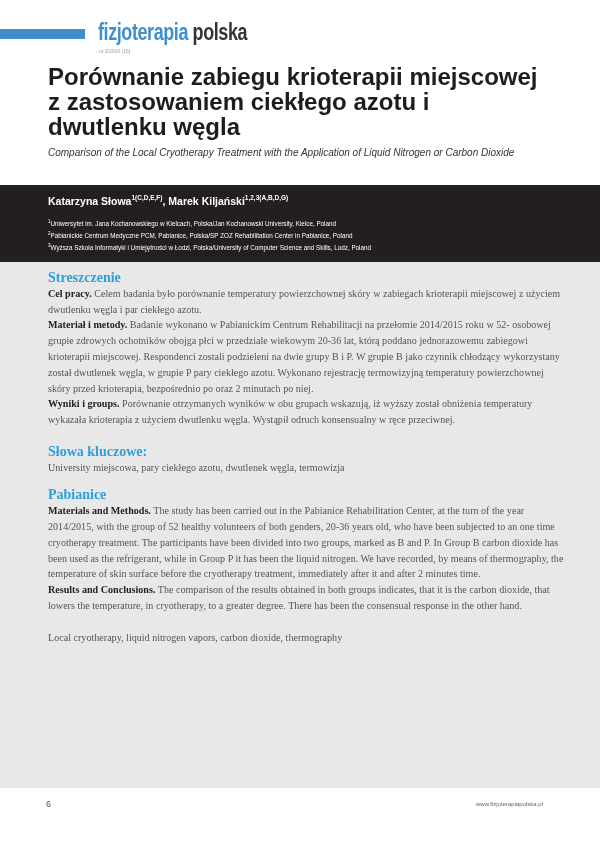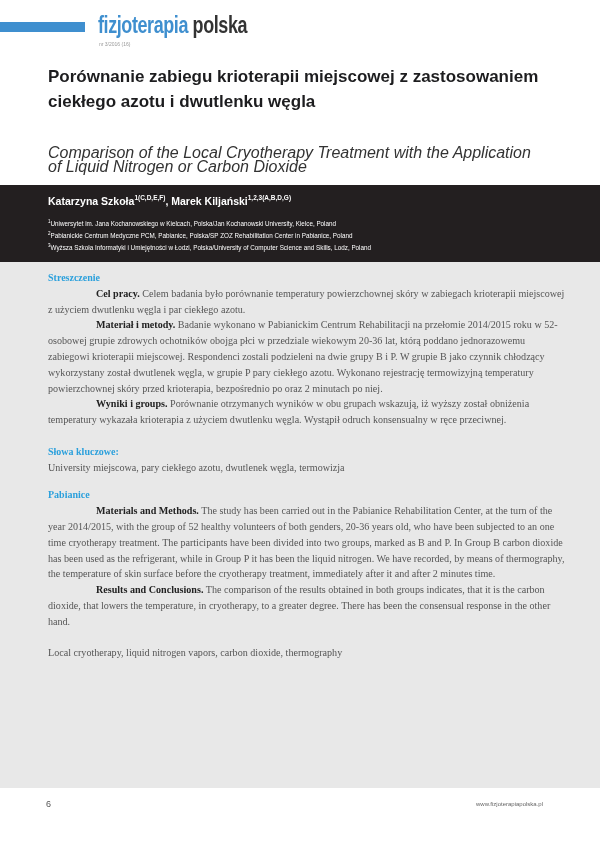--- a/index.html
+++ b/index.html
@@ -1,60 +1,60 @@
 <!DOCTYPE html>
 <html><head>
 <meta charset="utf-8">
 <style>
   html, body { margin: 0; padding: 0; }
   body {
     width: 600px; height: 842px; background: #ffffff; position: relative; overflow: hidden;
     font-family: "Liberation Sans", sans-serif; color: #222;
   }
-  .masthead { position: absolute; left: 0; top: 0; width: 600px; height: 60px; }
+  .masthead { position: absolute; left: 0; top: 7px; width: 600px; height: 60px; }
   .masthead .bar { position: absolute; left: 0; top: 22px; width: 85px; height: 10px; background: #3f8fcf; }
   .masthead .logo { position: absolute; left: 98px; top: 12px; font-size: 23px; font-weight: bold; letter-spacing: -0.5px; transform: scaleX(0.78); transform-origin: left top; white-space: nowrap; }
   .masthead .logo .l1 { color: #3f8fcf; }
   .masthead .logo .l2 { color: #333; }
   .masthead .issue { position: absolute; left: 99px; top: 41px; font-size: 5px; color: #9a9a9a; }
 
-  .title { position: absolute; left: 48px; top: 64px; width: 500px; font-size: 17px; font-weight: bold; line-height: 25px; color: #1d1d1f; }
-  .subtitle { position: absolute; left: 48px; top: 146px; width: 500px; font-size: 16px; line-height: 14px; font-style: italic; color: #333; }
+  .title { position: absolute; left: 48px; top: 64px; width: 500px; font-size: 24px; font-weight: bold; line-height: 25px; color: #1d1d1f; }
+  .subtitle { position: absolute; left: 48px; top: 146px; width: 500px; font-size: 10px; line-height: 14px; font-style: italic; color: #333; }
 
   .authors { position: absolute; left: 0; top: 185px; width: 600px; height: 77px; background: #231f20; color: #fff; }
   .authors .names { position: absolute; left: 48px; top: 9px; font-size: 10.5px; font-weight: bold; white-space: nowrap; }
   .authors .names sup { font-size: 6.5px; }
   .authors .affs { position: absolute; left: 48px; top: 32px; font-size: 6.3px; line-height: 10px; white-space: nowrap; }
   .authors .affs sup { font-size: 4.5px; }
 
   .abstract-box { position: absolute; left: 0; top: 262px; width: 600px; height: 526px; background: #e8e8e8; }
   .content { position: absolute; left: 48px; top: 270px; width: 520px; font-family: "Liberation Serif", serif; font-size: 10.1px; line-height: 15.8px; color: #555; }
-  .content h3 { margin: 0; font-size: 10px; color: #2ba0dc; font-weight: bold; line-height: 15.8px; }
+  .content h3 { margin: 0; font-size: 14px; color: #2ba0dc; font-weight: bold; line-height: 15.8px; }
   .content p { margin: 0; }
-  .content b { color: #222; margin-left: 48px; }
+  .content b { color: #222; }
   .spacer { height: 15.8px; }
   .spacer2 { height: 12px; }
 
   .footer-page { position: absolute; left: 46px; top: 799px; font-size: 9px; color: #555; }
   .footer-url { position: absolute; left: 476px; top: 801px; font-size: 6px; color: #666; }
 </style>
 </head>
 <body>
 
 <div class="masthead">
   <div class="bar"></div>
   <div class="logo"><span class="l1">fizjoterapia</span><span class="l2"> polska</span></div>
   <div class="issue">nr 3/2016 (16)</div>
 </div>
 
 <div class="title">Porównanie zabiegu krioterapii miejscowej z zastosowaniem ciekłego azotu i dwutlenku węgla</div>
 <div class="subtitle">Comparison of the Local Cryotherapy Treatment with the Application of Liquid Nitrogen or Carbon Dioxide</div>
 
 <div class="authors">
-  <div class="names"><span>Katarzyna Szkoła</span><sup>1(C,D,E,F)</sup><span>, </span><span>Marek Kiljański</span><sup>1,2,3(A,B,D,G)</sup></div>
+  <div class="names"><span>Katarzyna Słowa</span><sup>1(C,D,E,F)</sup><span>, </span><span>Marek Kiljański</span><sup>1,2,3(A,B,D,G)</sup></div>
   <div class="affs">
     <div><sup>1</sup><span>Uniwersytet im. Jana Kochanowskiego w Kielcach, Polska/Jan Kochanowski University, Kielce, Poland</span></div>
     <div><sup>2</sup><span>Pabianickie Centrum Medyczne PCM, Pabianice, Polska/SP ZOZ Rehabilitation Center in Pabianice, Poland</span></div>
     <div><sup>3</sup><span>Wyższa Szkoła Informatyki i Umiejętności w Łodzi, Polska/University of Computer Science and Skills, Lodz, Poland</span></div>
   </div>
 </div>
 
 <div class="abstract-box"></div>
 
 <div class="content">

